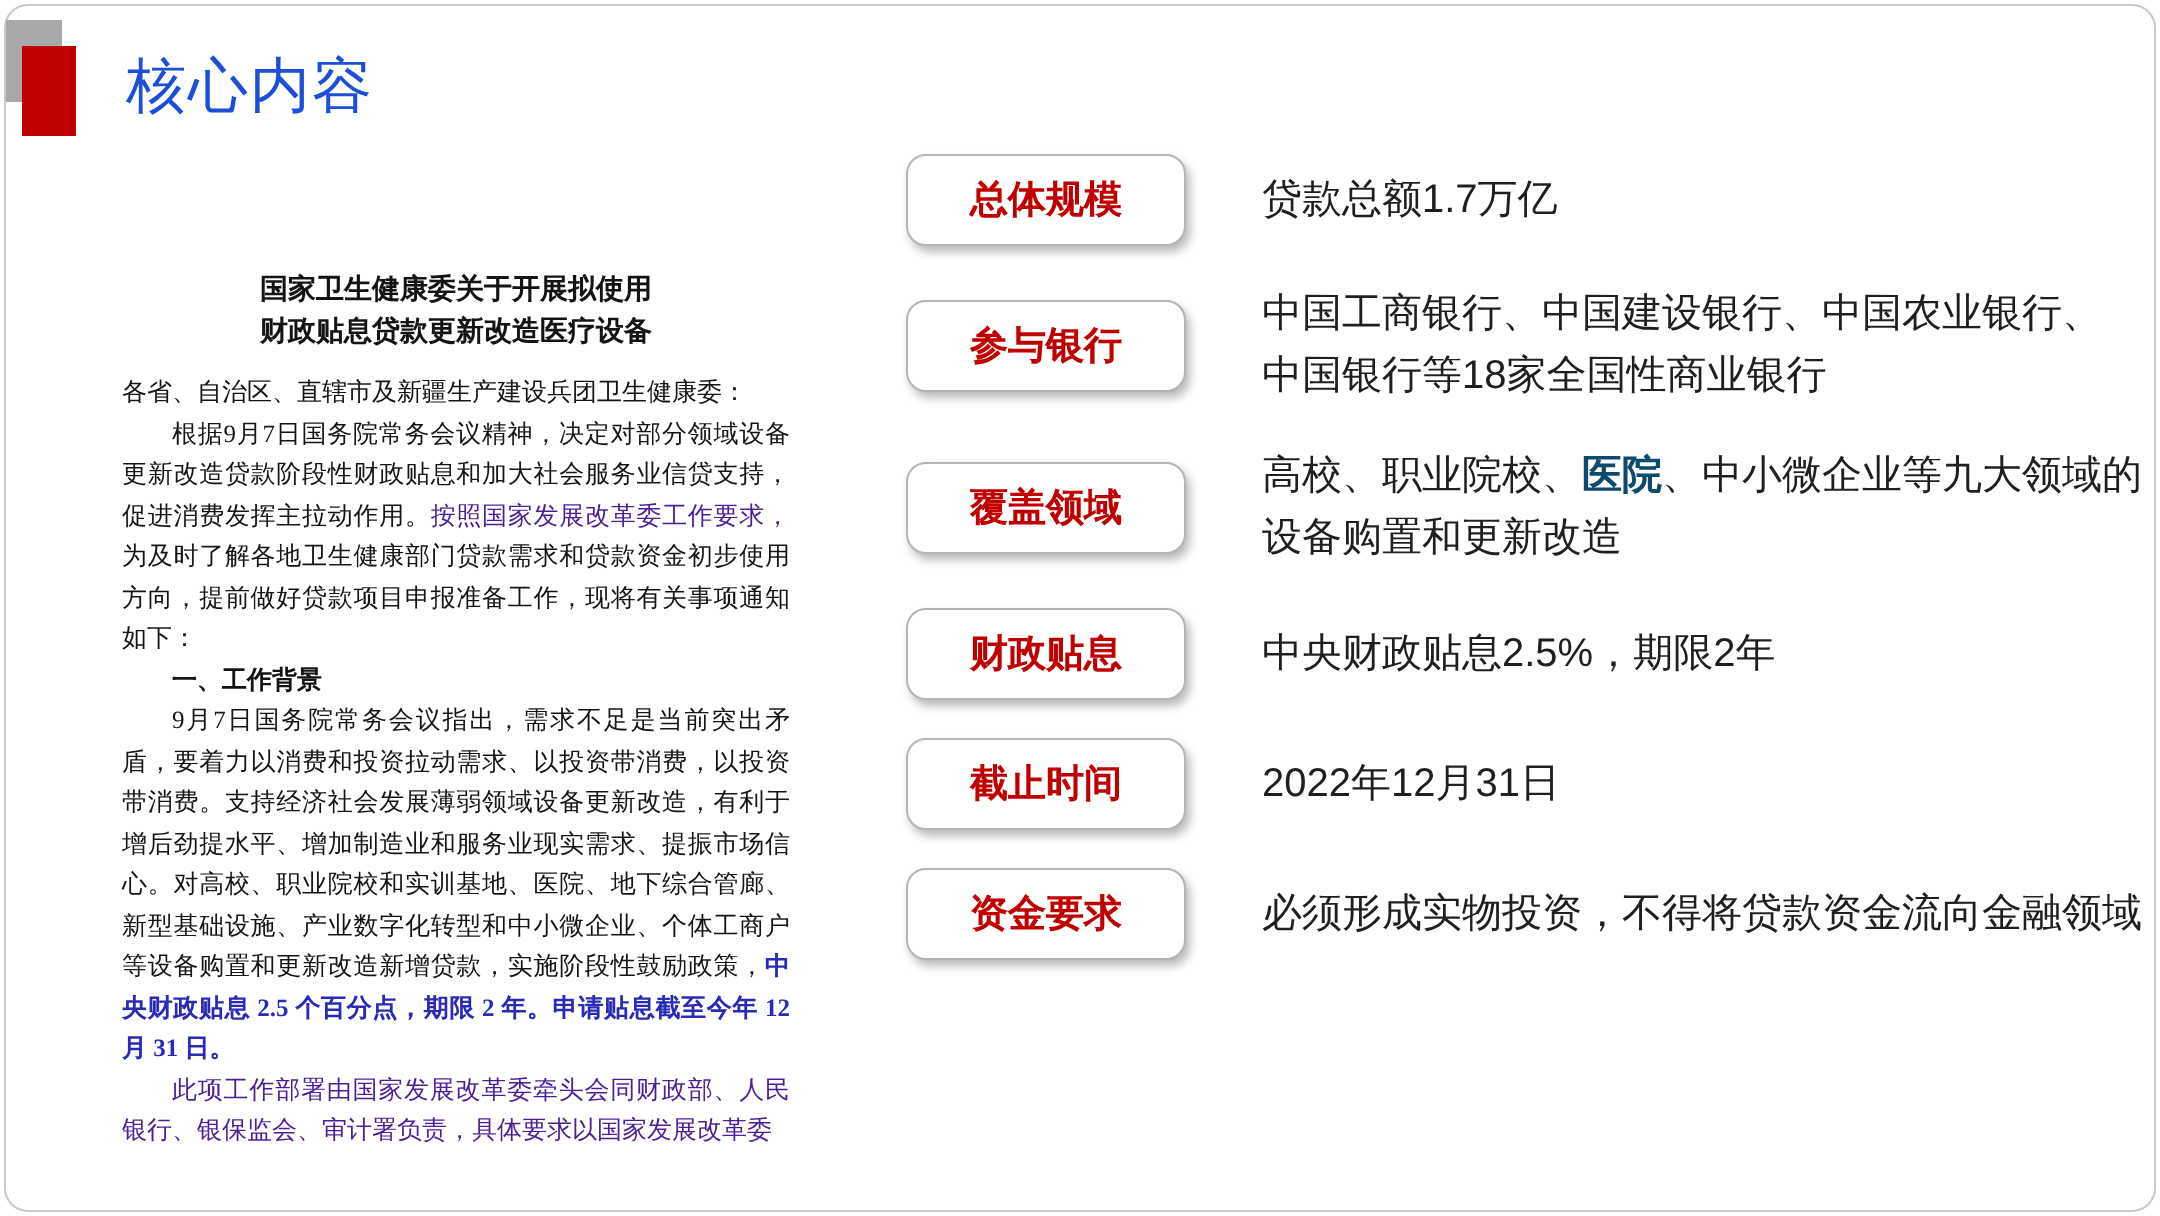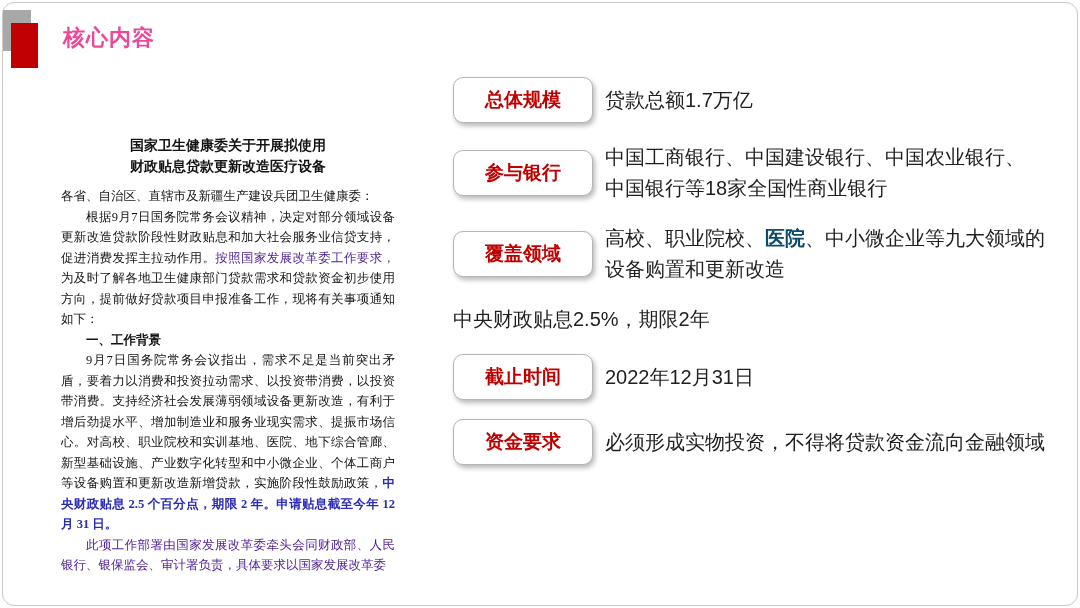--- a/index.html
+++ b/index.html
@@ -9,21 +9,21 @@
   }
   .slide{
     position:absolute;left:2px;top:2px;width:1074px;height:602px;
     background:#ffffff;border:1px solid #c9c9c9;border-radius:12px;
   }
   
   .sq-gray{position:absolute;left:0px;top:7px;width:28px;height:41px;background:#a8a8a8;}
   .sq-red{position:absolute;left:8px;top:20px;width:27px;height:45px;background:#c00000;}
   .page-title{
     position:absolute;left:60px;top:20px;margin:0;
-    font-size:22px;font-weight:bold;color:#ec4899;letter-spacing:1px;
+    font-size:30px;font-weight:normal;color:#1d4ed8;letter-spacing:1px;
   }
   
   .doc{
     position:absolute;left:58px;top:84px;width:334px;
     font-family:"Liberation Serif",serif;
     font-size:12.5px;line-height:20.5px;color:#141414;text-align:justify;margin-top:48px;
   }
   .doc-title-line{
     font-weight:bold;text-align:center;font-size:14px;line-height:21px;text-indent:0;
   }
@@ -31,21 +31,21 @@
   .doc p{margin:0;}
   .p-indent{text-indent:2em;}
   .seg-blue{color:#4c1d95;}
   .seg-boldblue{color:#2a2ab8;font-weight:bold;}
   .seg-bold{font-weight:bold;}
   
   .items{
     position:absolute;left:450px;top:74px;width:590px;
     display:flex;flex-direction:column;gap:19px;
   }
-  .item-row{display:flex;align-items:center;gap:12px;}
+  .item-row{display:flex;align-items:center;gap:38px;}
   .pill{
     flex:0 0 140px;height:46px;box-sizing:border-box;
     background:#ffffff;border:1px solid #b5b5b5;border-radius:10px;
     box-shadow:2px 3px 5px rgba(0,0,0,0.28);
     display:flex;align-items:center;justify-content:center;
     color:#c00000;font-weight:bold;font-size:19px;white-space:nowrap;
   }
   .desc{font-size:20px;color:#1f1f1f;line-height:31px;}
   .desc .line{white-space:nowrap;}
   .seg-red{color:#0c4a6e;font-weight:bold;}
@@ -90,20 +90,23 @@
       <div class="item-row">
         <div class="pill">
           <span>覆盖领域</span>
         </div>
         <div class="desc">
           <div class="line"><span>高校、职业院校、</span><span class="seg-red">医院</span><span>、中小微企业等九大领域的</span></div>
           <div class="line"><span>设备购置和更新改造</span></div>
         </div>
       </div>
       <div class="item-row">
+        <div class="pill">
+          <span>财政贴息</span>
+        </div>
         <div class="desc">
           <div class="line"><span>中央财政贴息2.5%，期限2年</span></div>
         </div>
       </div>
       <div class="item-row">
         <div class="pill">
           <span>截止时间</span>
         </div>
         <div class="desc">
           <div class="line"><span>2022年12月31日</span></div>

